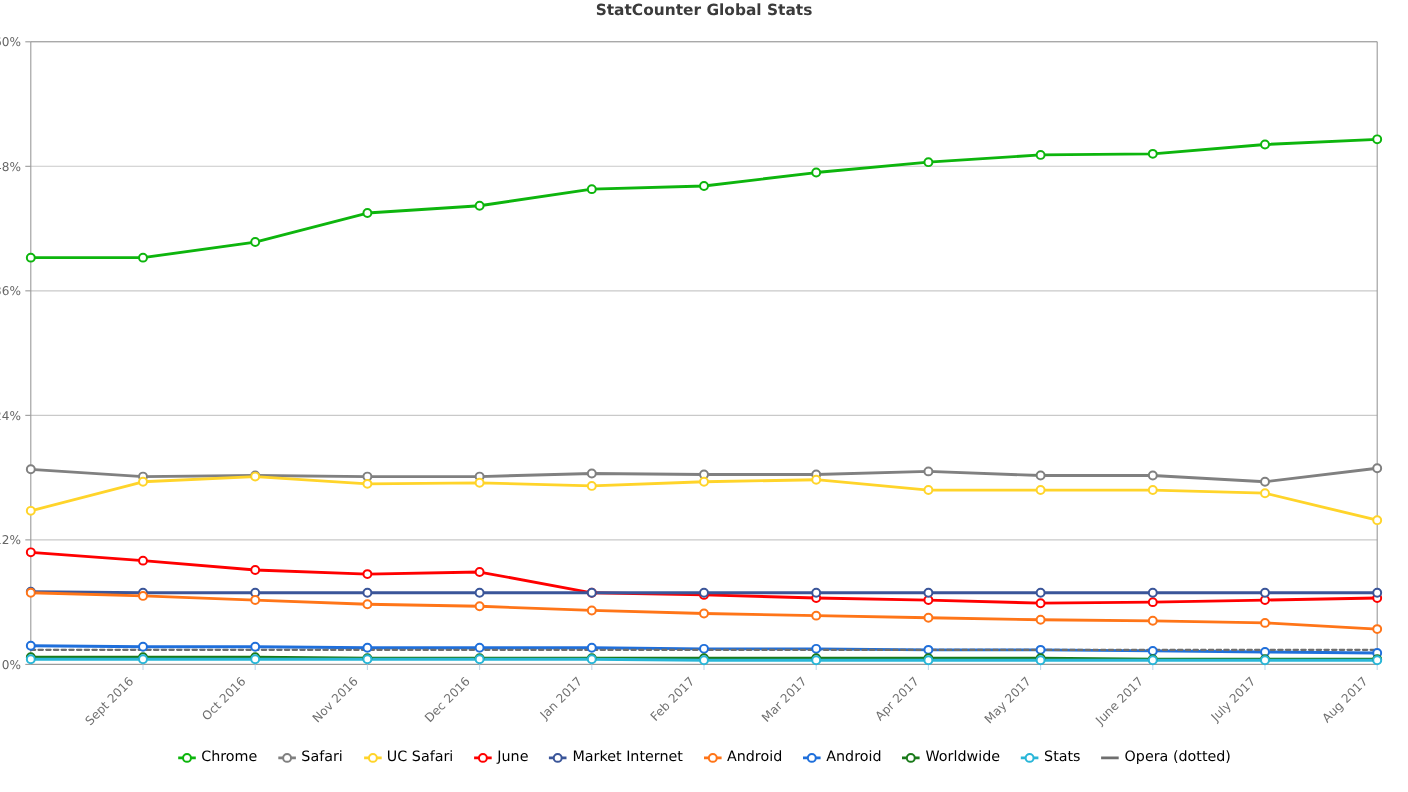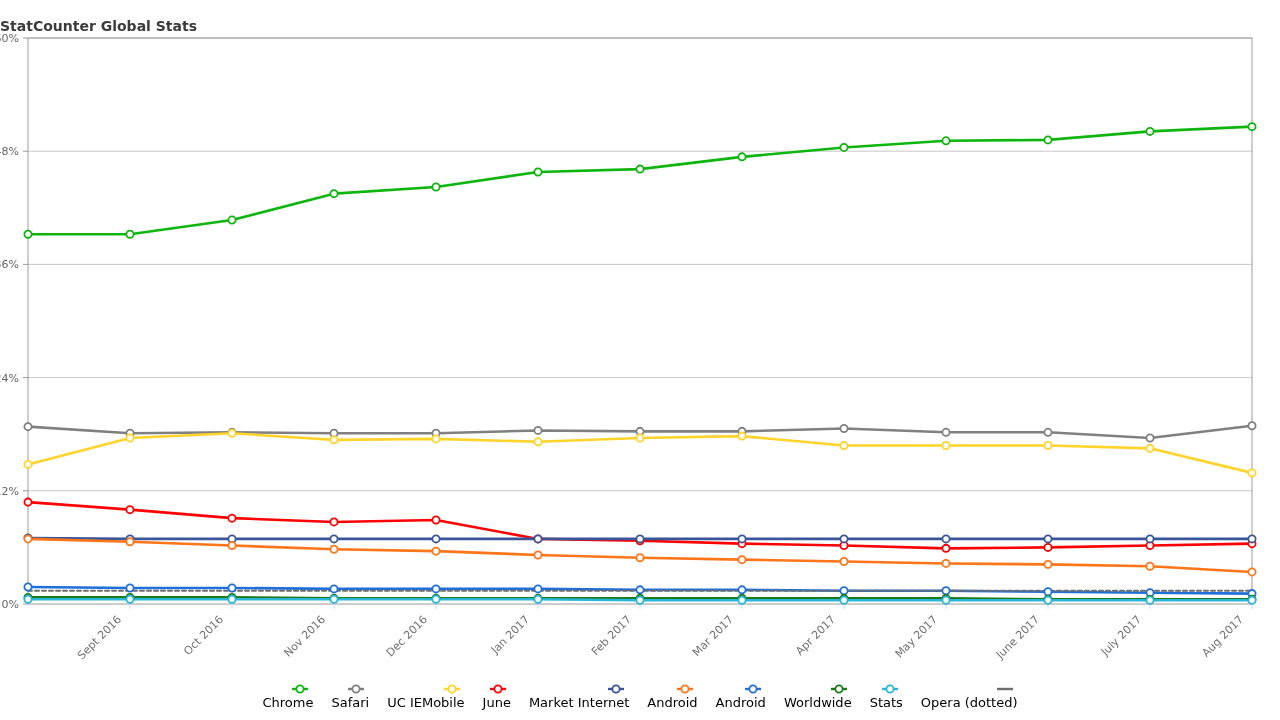--- a/index.html
+++ b/index.html
@@ -14,23 +14,24 @@
     font-family: "DejaVu Sans", "Liberation Sans", sans-serif;
     color: #444;
   }
   .chart-root {
     position: relative;
     width: 1280px;
     height: 720px;
   }
   .titles {
     position: absolute;
-    top: 16px;
+    top: 0;
     left: 0;
     width: 1280px;
+    text-align: center;
   }
   .chart-title {
     font-size: 14px;
     font-weight: bold;
     color: #3b3b3b;
     line-height: 17px;
     padding-top: 2px;
     letter-spacing: 0px;
   }
   .chart-subtitle {
@@ -50,22 +51,22 @@
     top: 682px;
     width: 1280px;
     display: flex;
     flex-direction: row;
     justify-content: center;
     align-items: center;
     gap: 0px;
   }
   .legend-item {
     display: flex;
-    flex-direction: column;
-    align-items: flex-end;
+    flex-direction: row;
+    align-items: flex-start;
     margin: 0 9px;
   }
   .legend-key {
     width: 18px;
     height: 14px;
     margin-right: 4px;
     flex: none;
   }
   .legend-label {
     font-size: 13px;
@@ -286,21 +287,21 @@
           <line x1="1" x2="17" y1="7" y2="7" stroke="#808080" stroke-width="2.4"></line>
           <circle cx="9" cy="7" r="3.6" fill="#ffffff" stroke="#808080" stroke-width="1.8"></circle>
         </svg>
         <span class="legend-label">Safari</span>
       </div>
       <div class="legend-item">
         <svg class="legend-key" width="18" height="14">
           <line x1="1" x2="17" y1="7" y2="7" stroke="#ffd42a" stroke-width="2.4"></line>
           <circle cx="9" cy="7" r="3.6" fill="#ffffff" stroke="#ffd42a" stroke-width="1.8"></circle>
         </svg>
-        <span class="legend-label">UC IEMobile</span>
+        <span class="legend-label">UC Safari</span>
       </div>
       <div class="legend-item">
         <svg class="legend-key" width="18" height="14">
           <line x1="1" x2="17" y1="7" y2="7" stroke="#ff0000" stroke-width="2.4"></line>
           <circle cx="9" cy="7" r="3.6" fill="#ffffff" stroke="#ff0000" stroke-width="1.8"></circle>
         </svg>
         <span class="legend-label">June</span>
       </div>
       <div class="legend-item">
         <svg class="legend-key" width="18" height="14">

